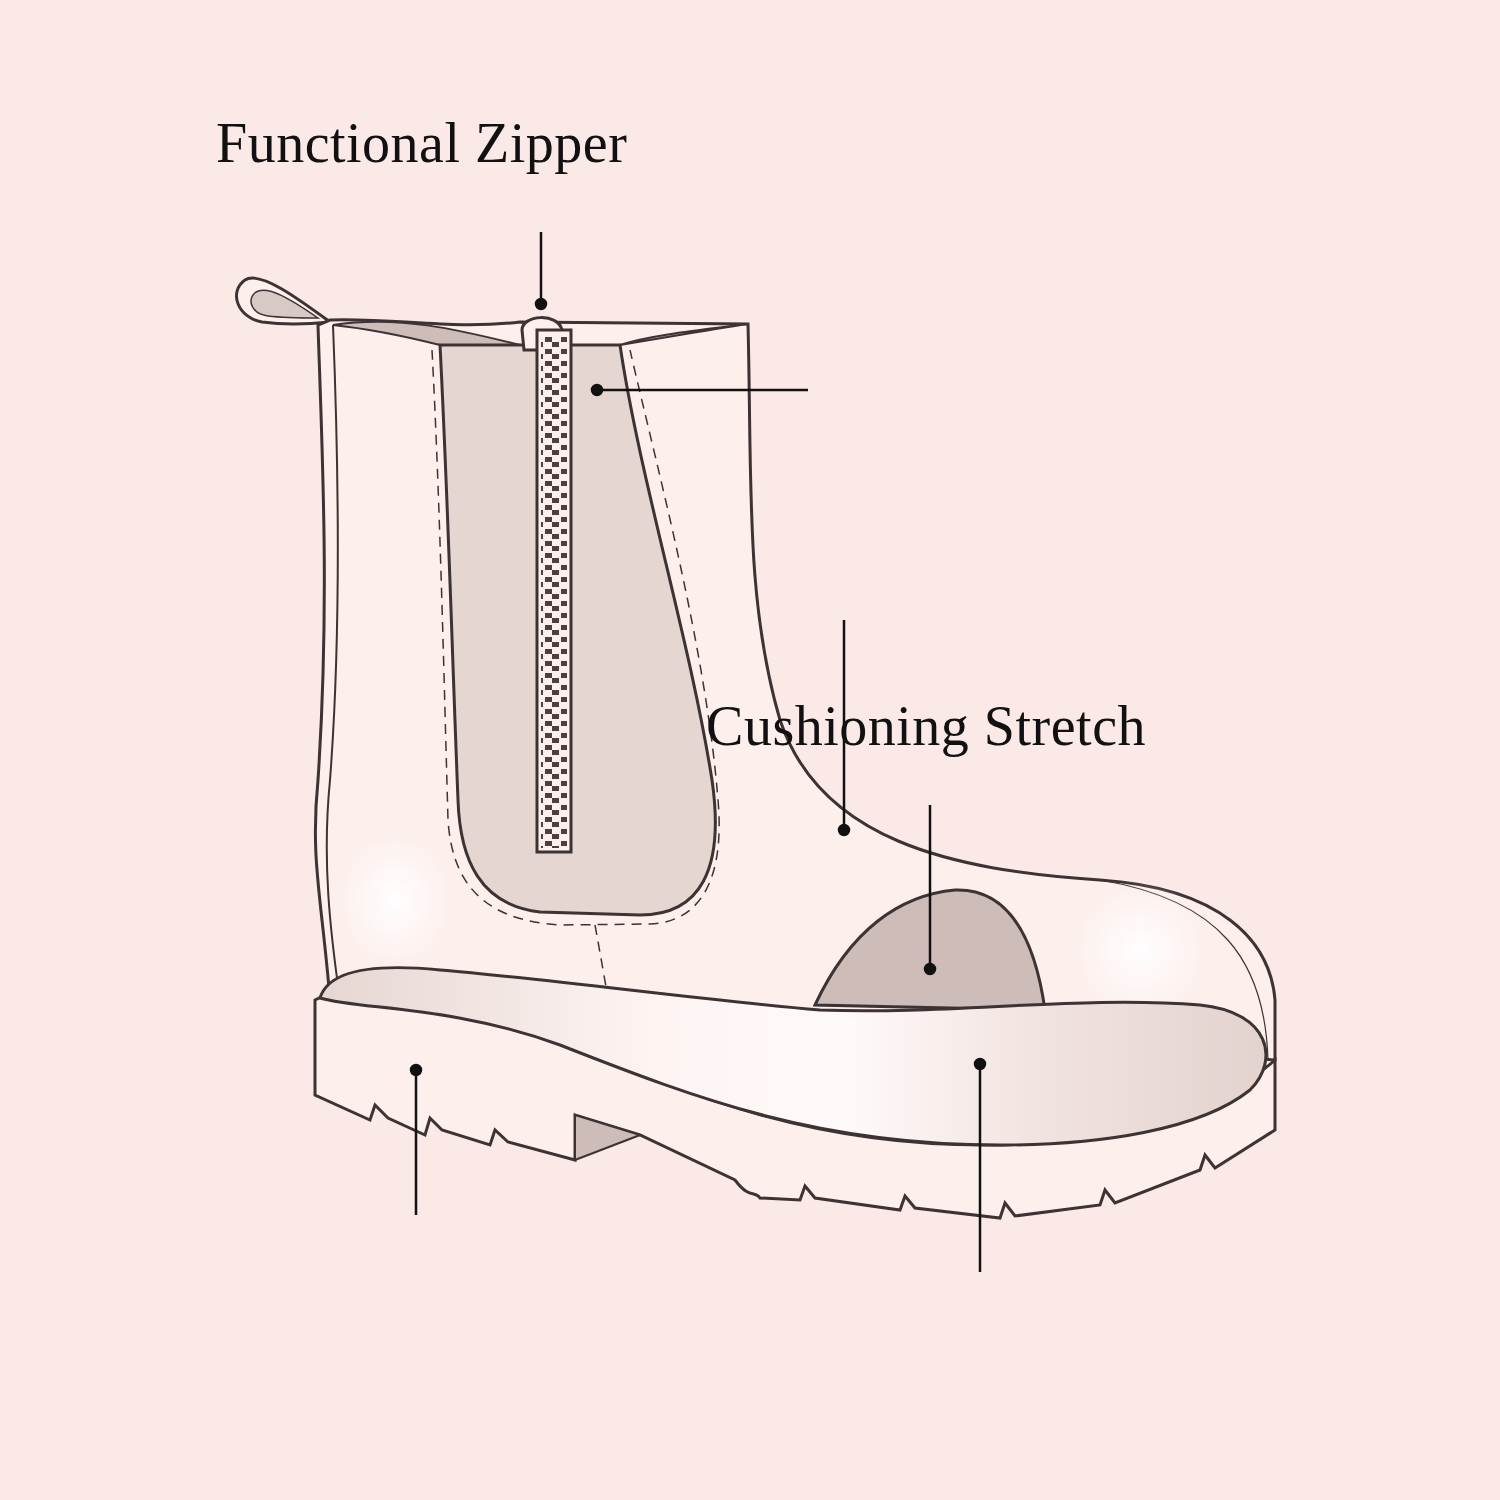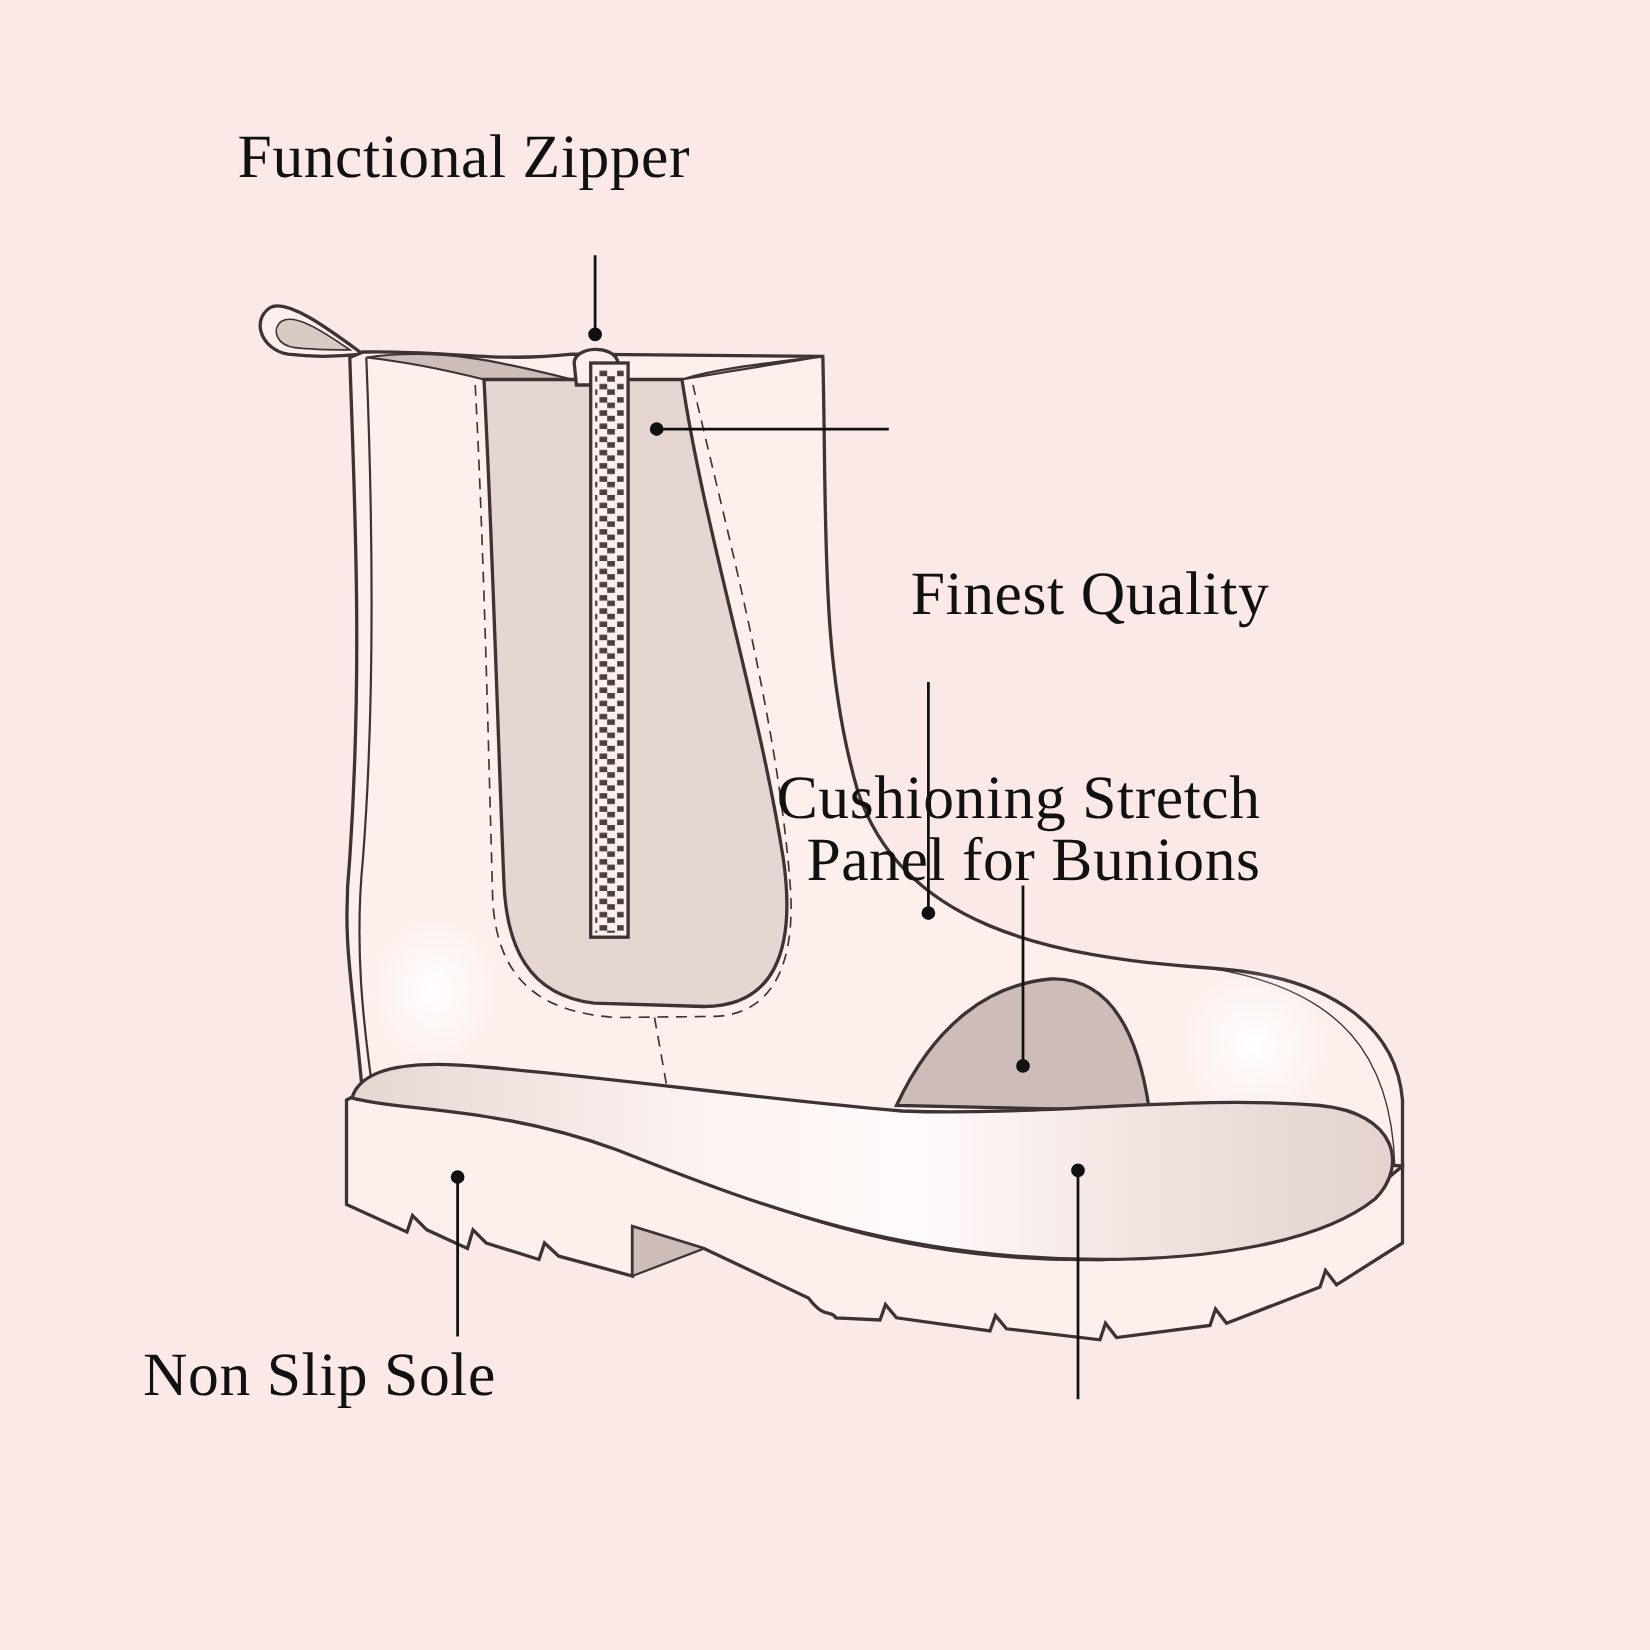--- a/index.html
+++ b/index.html
@@ -145,26 +145,21 @@
         <circle cx="980" cy="1064" r="5"></circle>
     </g>
   </svg>
 
   <div class="label" style="left:216px; top:115px;">
     <span>Functional Zipper</span>
   </div>
 
 
   <div class="label" style="left:828px; top:512px;">
-    <span>Finest Quality</span>
   </div>
 
   <div class="label right-align" style="right:118px; top:698px;">
     <span>Cushioning Stretch</span>
-    <span>Panel for Bunions</span>
   </div>
 
-  <div class="label" style="left:130px; top:1222px;">
-    <span>Non Slip Sole</span>
-  </div>
 
 
 </div>
 
 </body></html>

